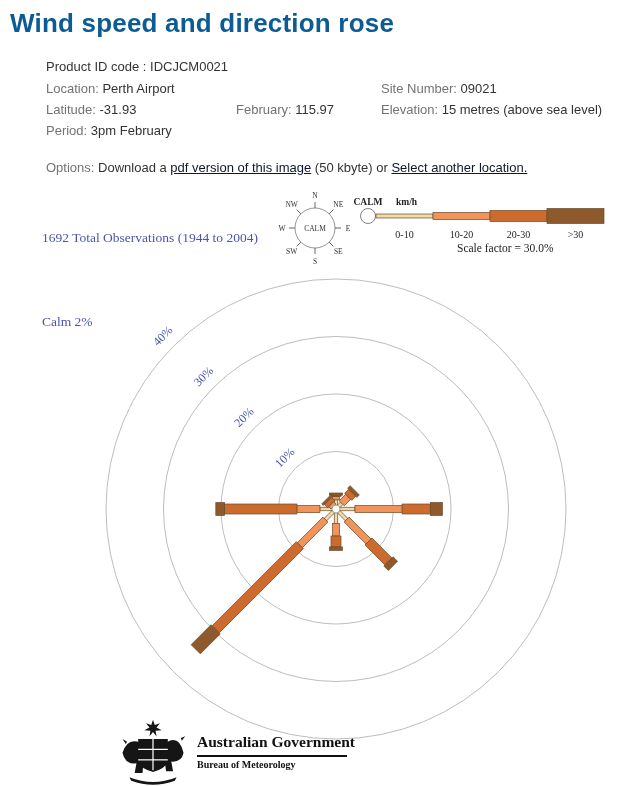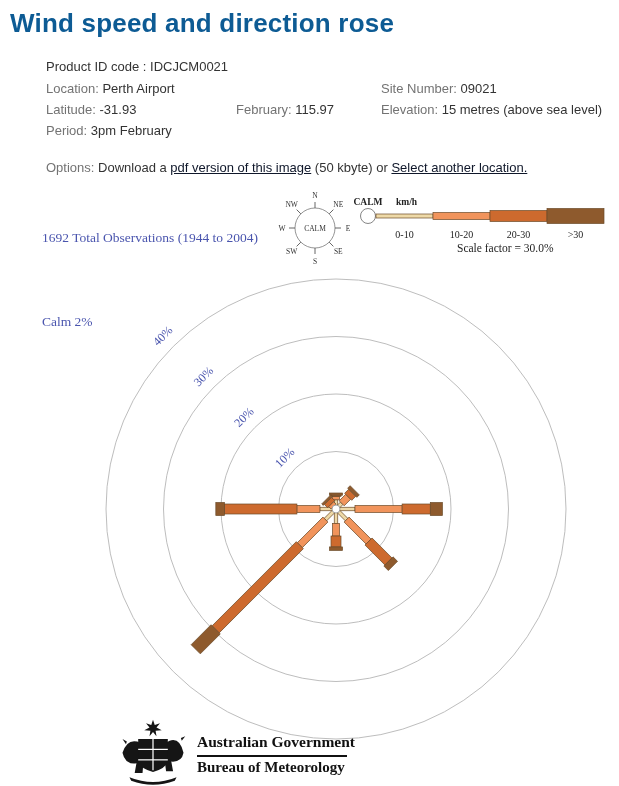--- a/index.html
+++ b/index.html
@@ -15,21 +15,21 @@
   #rose{position:absolute;top:190px;left:0;}
   .ringlbl{font-family:"Liberation Serif",serif;font-size:12px;fill:#4a55ae;}
   .legend-txt{font-family:"Liberation Serif",serif;fill:#222;}
   .compass-txt{font-family:"Liberation Serif",serif;fill:#333;}
   .footer{position:absolute;top:716px;left:113px;width:420px;height:70px;background:transparent;}
   .crest{position:absolute;top:2px;left:0;}
   .gov-title{position:absolute;top:17px;left:84px;font-family:"Liberation Serif",serif;
         font-weight:bold;font-size:15.5px;color:#111;white-space:nowrap;}
   .gov-rule{position:absolute;top:39px;left:84px;width:150px;height:1.5px;background:#111;}
   .agency{position:absolute;top:43px;left:84px;font-family:"Liberation Serif",serif;
-        font-weight:bold;font-size:15px;color:#111;white-space:nowrap;}
+        font-weight:bold;font-size:10px;color:#111;white-space:nowrap;}
 </style>
 </head>
 <body>
 
 <div class="page">
 
   <h1 class="page-title">Wind speed and direction rose</h1>
 
   <div class="line" style="top:59px;left:10px;">Product ID code : IDCJCM0021</div>
 

